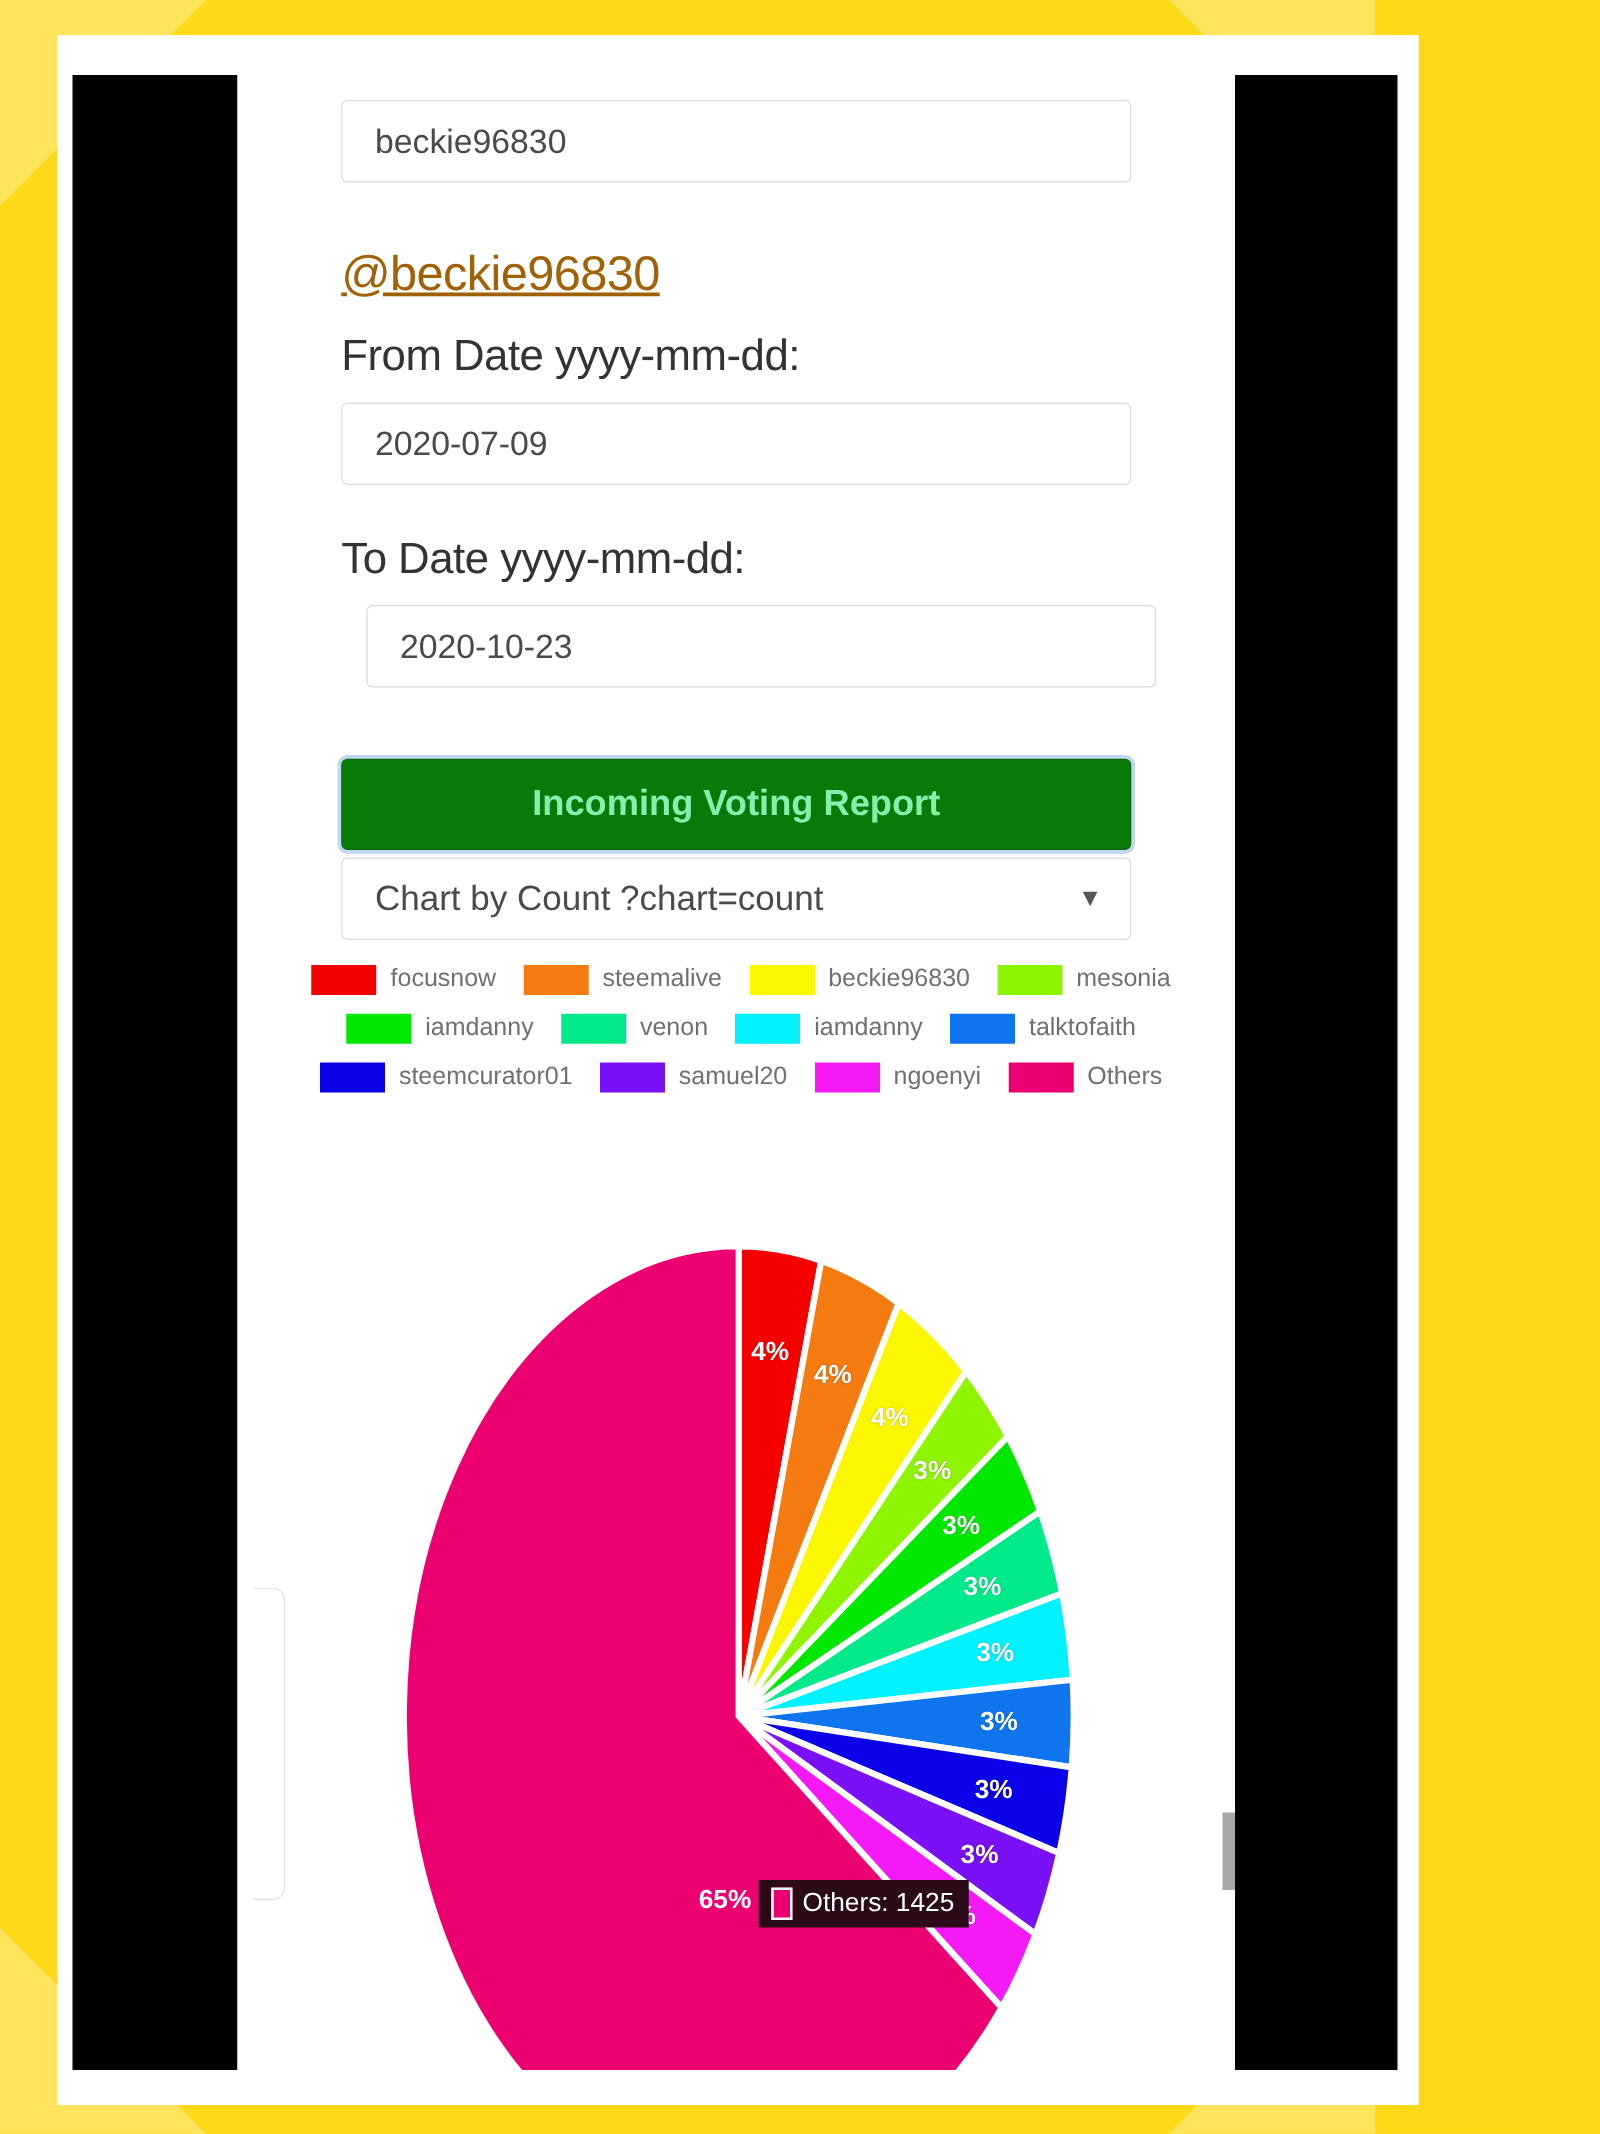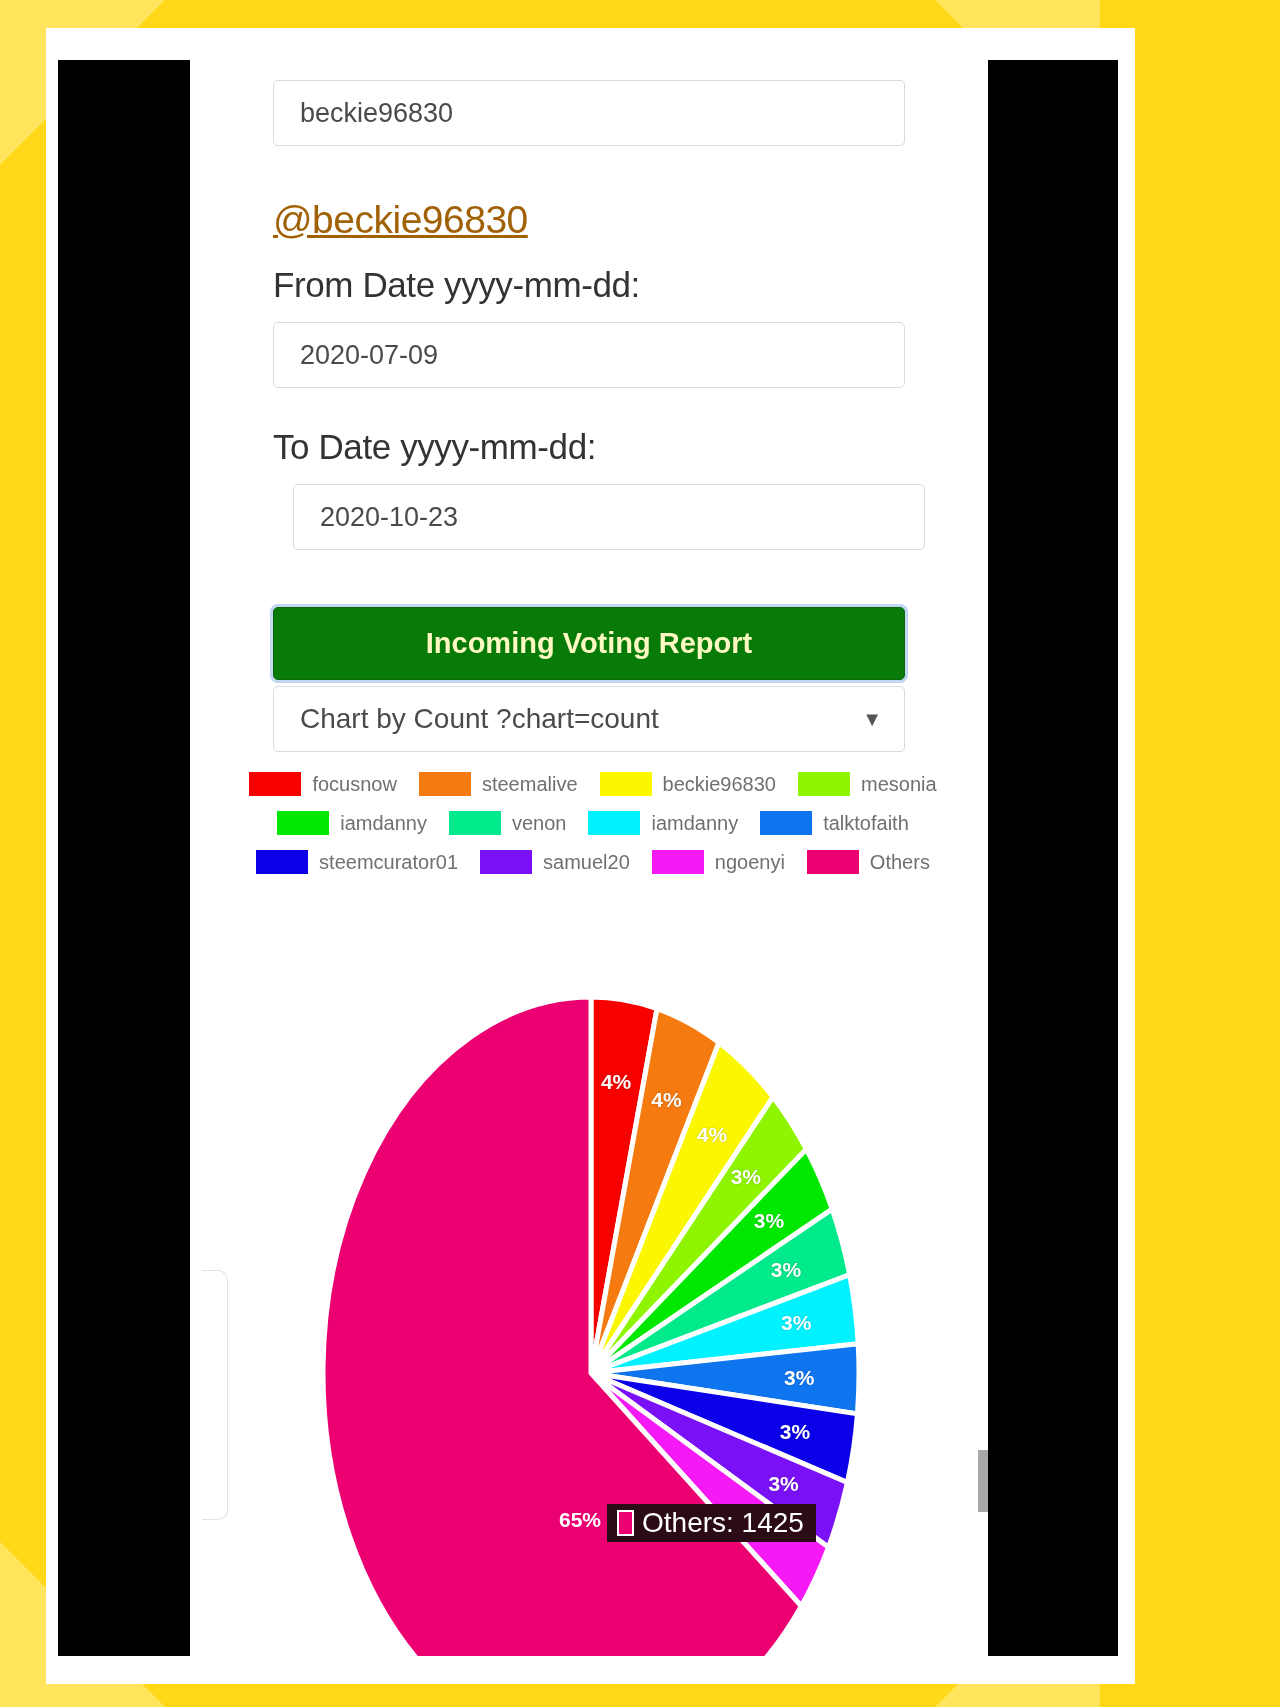--- a/index.html
+++ b/index.html
@@ -70,21 +70,21 @@
   .label-from { top: 205px; }
   .label-to   { top: 367px; }
   .input-from { position: absolute; left: 0; top: 262px; }
   .input-to   { position: absolute; left: 0; top: 424px; margin-left: 20px; }
 
   .btn-report {
     position: absolute; left: 0; top: 547px;
     width: 632px; height: 73px;
     background: #087A08;
     border: 1px solid #0a6a0a; border-radius: 5px;
-    color: #fef9c3; font-size: 29px; font-weight: bold;
+    color: #86efac; font-size: 29px; font-weight: bold;
     text-align: center; line-height: 71px;
     box-shadow: 0 0 0 3px rgba(140,180,230,.55);
     cursor: pointer;
   }
   .select-chart {
     position: absolute; left: 0; top: 626px;
     width: 632px; height: 66px;
     border: 1px solid #d8dadd; border-radius: 5px;
     background: #fff;
     font-size: 28px; color: #4a4a4a;
@@ -94,39 +94,39 @@
     position: absolute; right: 22px; top: 0; line-height: 64px;
     font-size: 20px; color: #555;
   }
 
   
   .legend { position: absolute; left: -50px; top: 712px; width: 740px; }
   .legend-row {
     display: flex; justify-content: center; align-items: center;
     gap: 0px; margin-bottom: 15px;
   }
-  .legend-item { display: flex; align-items: center; margin: 0 11px; }
+  .legend-item { display: flex; margin: 0 11px; }
   .swatch { width: 52px; height: 24px; display: inline-block; }
   .legend-label {
     font-size: 20px; color: #707070; margin-left: 11px; white-space: nowrap;
     font-family: "Liberation Sans", sans-serif;
   }
 
   
   .pie-wrap { position: absolute; left: 50px; top: 840px; width: 700px; height: 760px; }
   .pct {
     position: absolute; color: #fff; font-size: 21px; font-weight: bold;
     text-shadow: 0 0 2px rgba(0,0,0,.25);
     pointer-events: none;
   }
   .tooltip {
     position: absolute; left: 284px; top: 604px;
     background: #2b0b18; color: #fff;
     height: 38px; display: flex; align-items: center; gap: 8px;
-    padding: 0 12px 0 10px; font-size: 28px; white-space: nowrap;
+    padding: 0 12px 0 10px; font-size: 21px; white-space: nowrap;
   }
   .tooltip .tt-swatch { width: 17px; height: 26px; background: #EC0071; border: 2px solid #fff; }
   .pct-others { position: absolute; left: 236px; top: 608px; color: #fff; font-size: 21px; font-weight: bold; }
 
   .top-btn {
     position: absolute; left: 705px; top: 1390px;
     width: 72px; height: 62px;
     background: #A8A8A8; color: #fff;
     display: flex; flex-direction: column; align-items: center; justify-content: flex-start;
     cursor: pointer;

